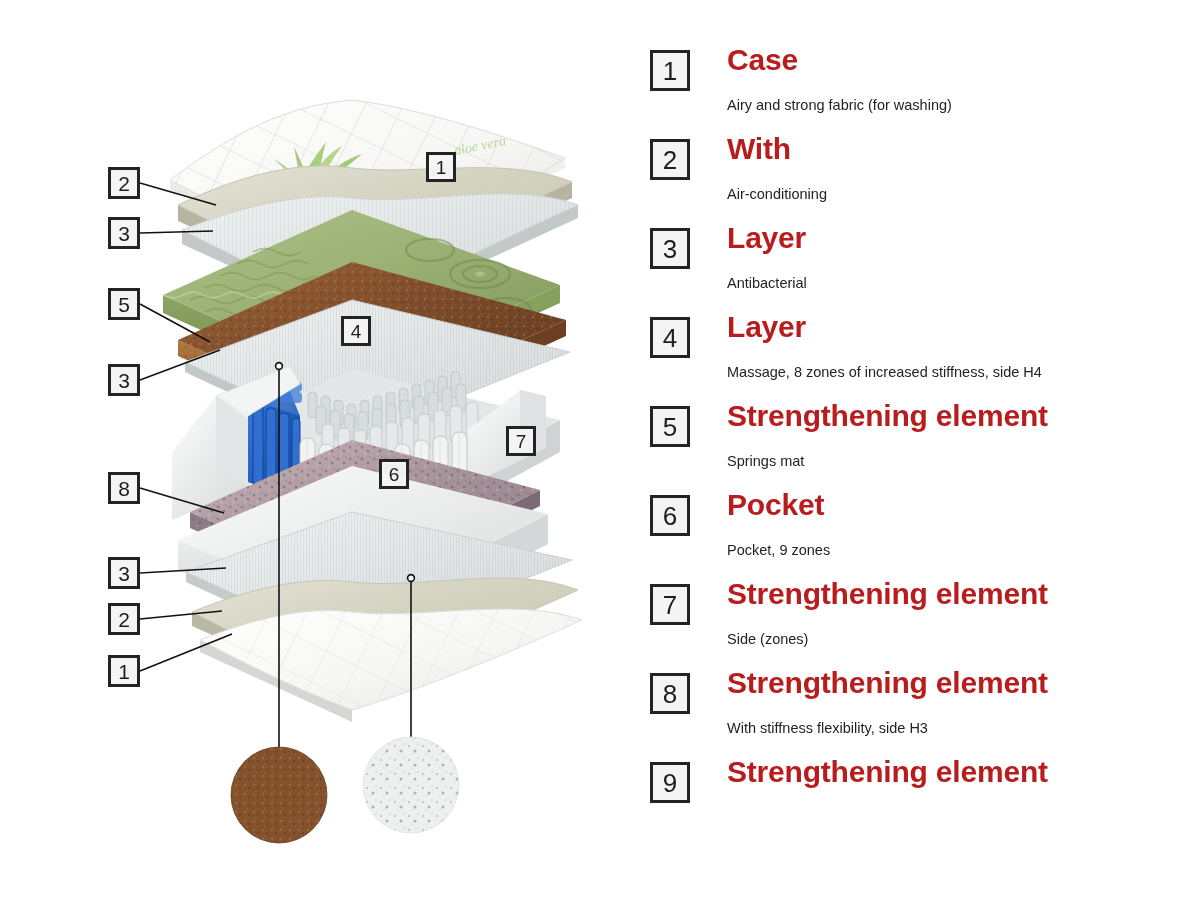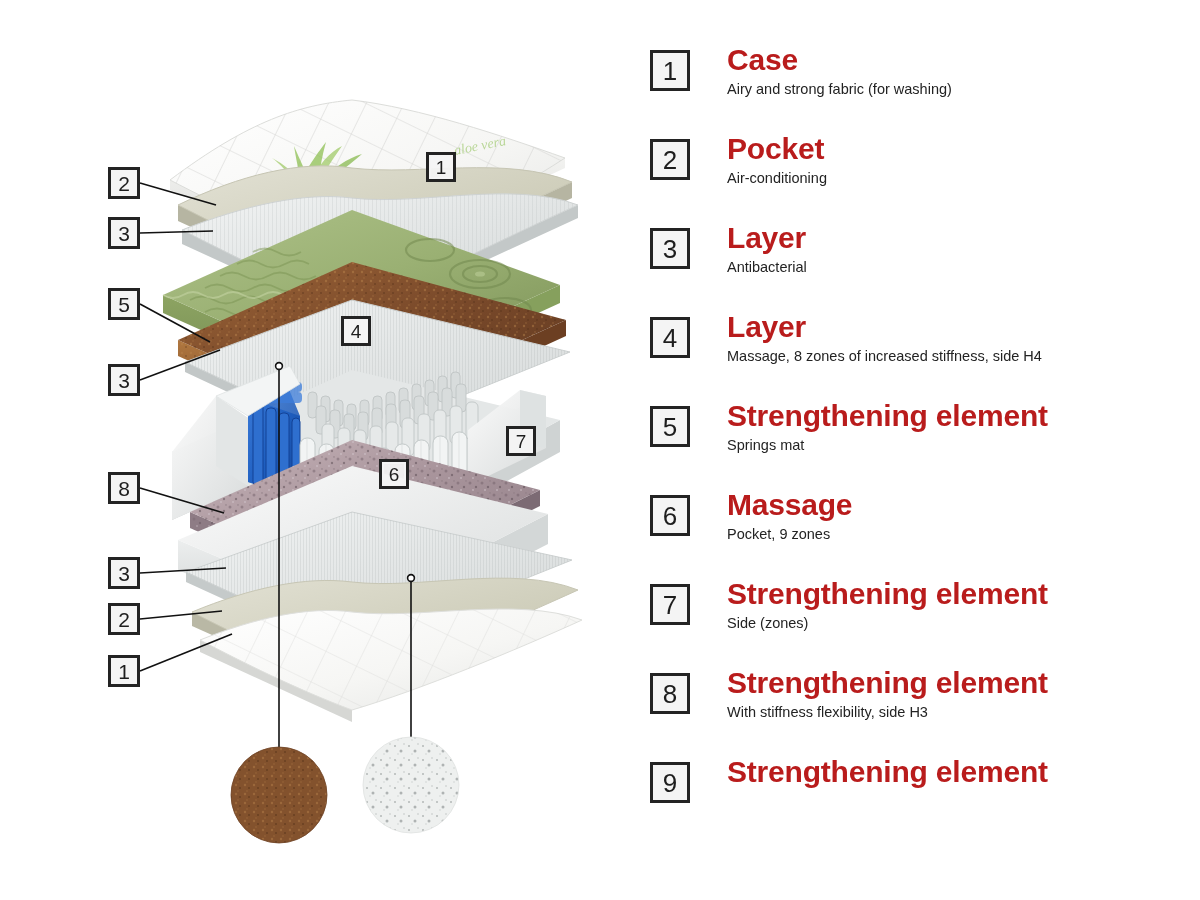--- a/index.html
+++ b/index.html
@@ -57,21 +57,21 @@
   .legend-text{
     margin-left:37px;
     padding-top:0px;
   }
   .legend-title{
     font-size:30px;font-weight:bold;letter-spacing:-.2px;
     color:#b91c1c;line-height:1.06;
     white-space:nowrap;
   }
   .legend-sub{
-    font-size:14.5px;color:#232323;margin-top:5px;line-height:1.15;
+    font-size:14.5px;color:#232323;margin-top:21px;line-height:1.15;
     white-space:nowrap;
   }
 </style>
 </head>
 <body>
 
 <div id="diagram">
 
   <svg width="640" height="900" viewBox="0 0 640 900">
     <defs>
@@ -451,21 +451,21 @@
     <div class="badge legend-badge">1</div>
     <div class="legend-text">
       <div class="legend-title">Case</div>
       <div class="legend-sub">Airy and strong fabric (for washing)</div>
     </div>
   </div>
 
   <div class="legend-row">
     <div class="badge legend-badge">2</div>
     <div class="legend-text">
-      <div class="legend-title">Pocket</div>
+      <div class="legend-title">With</div>
       <div class="legend-sub">Air-conditioning</div>
     </div>
   </div>
 
   <div class="legend-row">
     <div class="badge legend-badge">3</div>
     <div class="legend-text">
       <div class="legend-title">Layer</div>
       <div class="legend-sub">Antibacterial</div>
     </div>
@@ -483,21 +483,21 @@
     <div class="badge legend-badge">5</div>
     <div class="legend-text">
       <div class="legend-title">Strengthening element</div>
       <div class="legend-sub">Springs mat</div>
     </div>
   </div>
 
   <div class="legend-row">
     <div class="badge legend-badge">6</div>
     <div class="legend-text">
-      <div class="legend-title">Massage</div>
+      <div class="legend-title">Pocket</div>
       <div class="legend-sub">Pocket, 9 zones</div>
     </div>
   </div>
 
   <div class="legend-row">
     <div class="badge legend-badge">7</div>
     <div class="legend-text">
       <div class="legend-title">Strengthening element</div>
       <div class="legend-sub">Side (zones)</div>
     </div>

